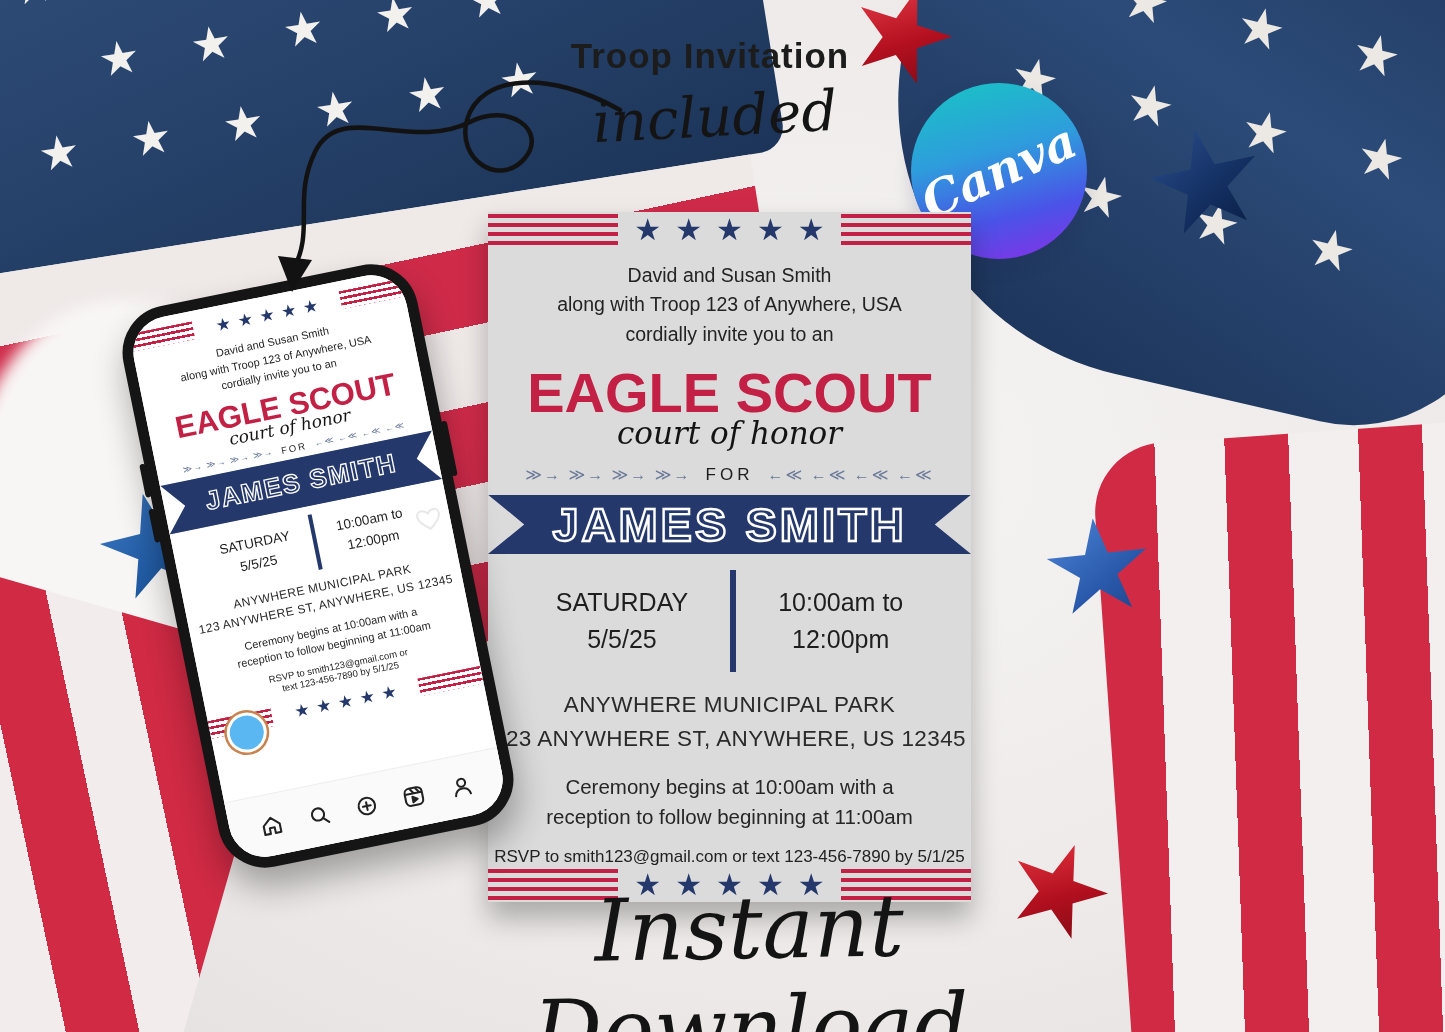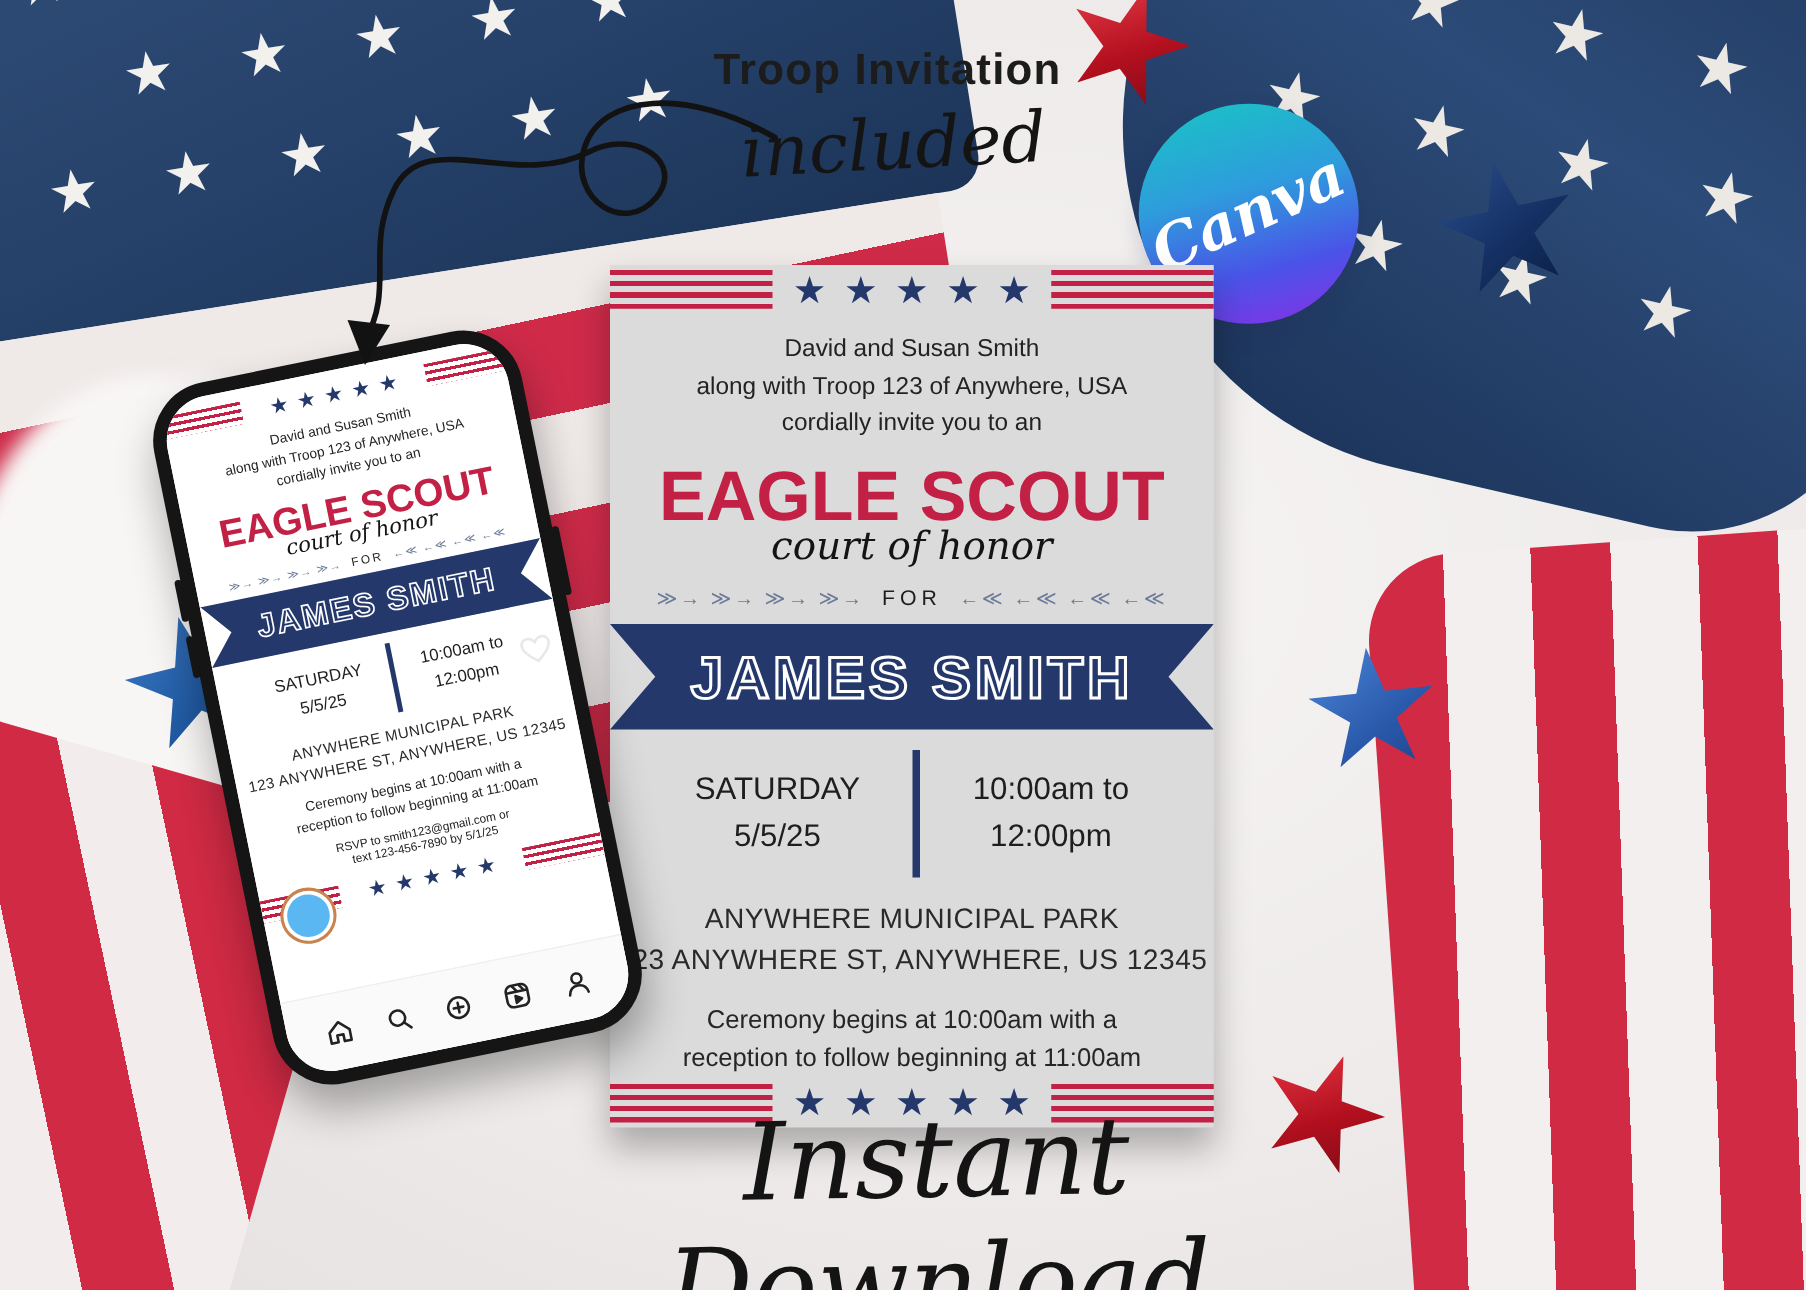--- a/index.html
+++ b/index.html
@@ -184,20 +184,21 @@
     </div>
   </div>
   <div class="venue">
     <div>ANYWHERE MUNICIPAL PARK</div>
     <div>123 ANYWHERE ST, ANYWHERE, US 12345</div>
   </div>
   <div class="ceremony">
     <div>Ceremony begins at 10:00am with a</div>
     <div>reception to follow beginning at 11:00am</div>
   </div>
+  <div class="rsvp">RSVP to smith123@gmail.com or text 123-456-7890 by 5/1/25</div>
   <div class="band bottom">
     <div class="stripes"></div>
     <div class="stars-row">★★★★★</div>
     <div class="stripes"></div>
   </div>
 </div>
 
 <div class="abs phone">
   <div class="side-btn btn-l1"></div>
   <div class="side-btn btn-l2"></div>

